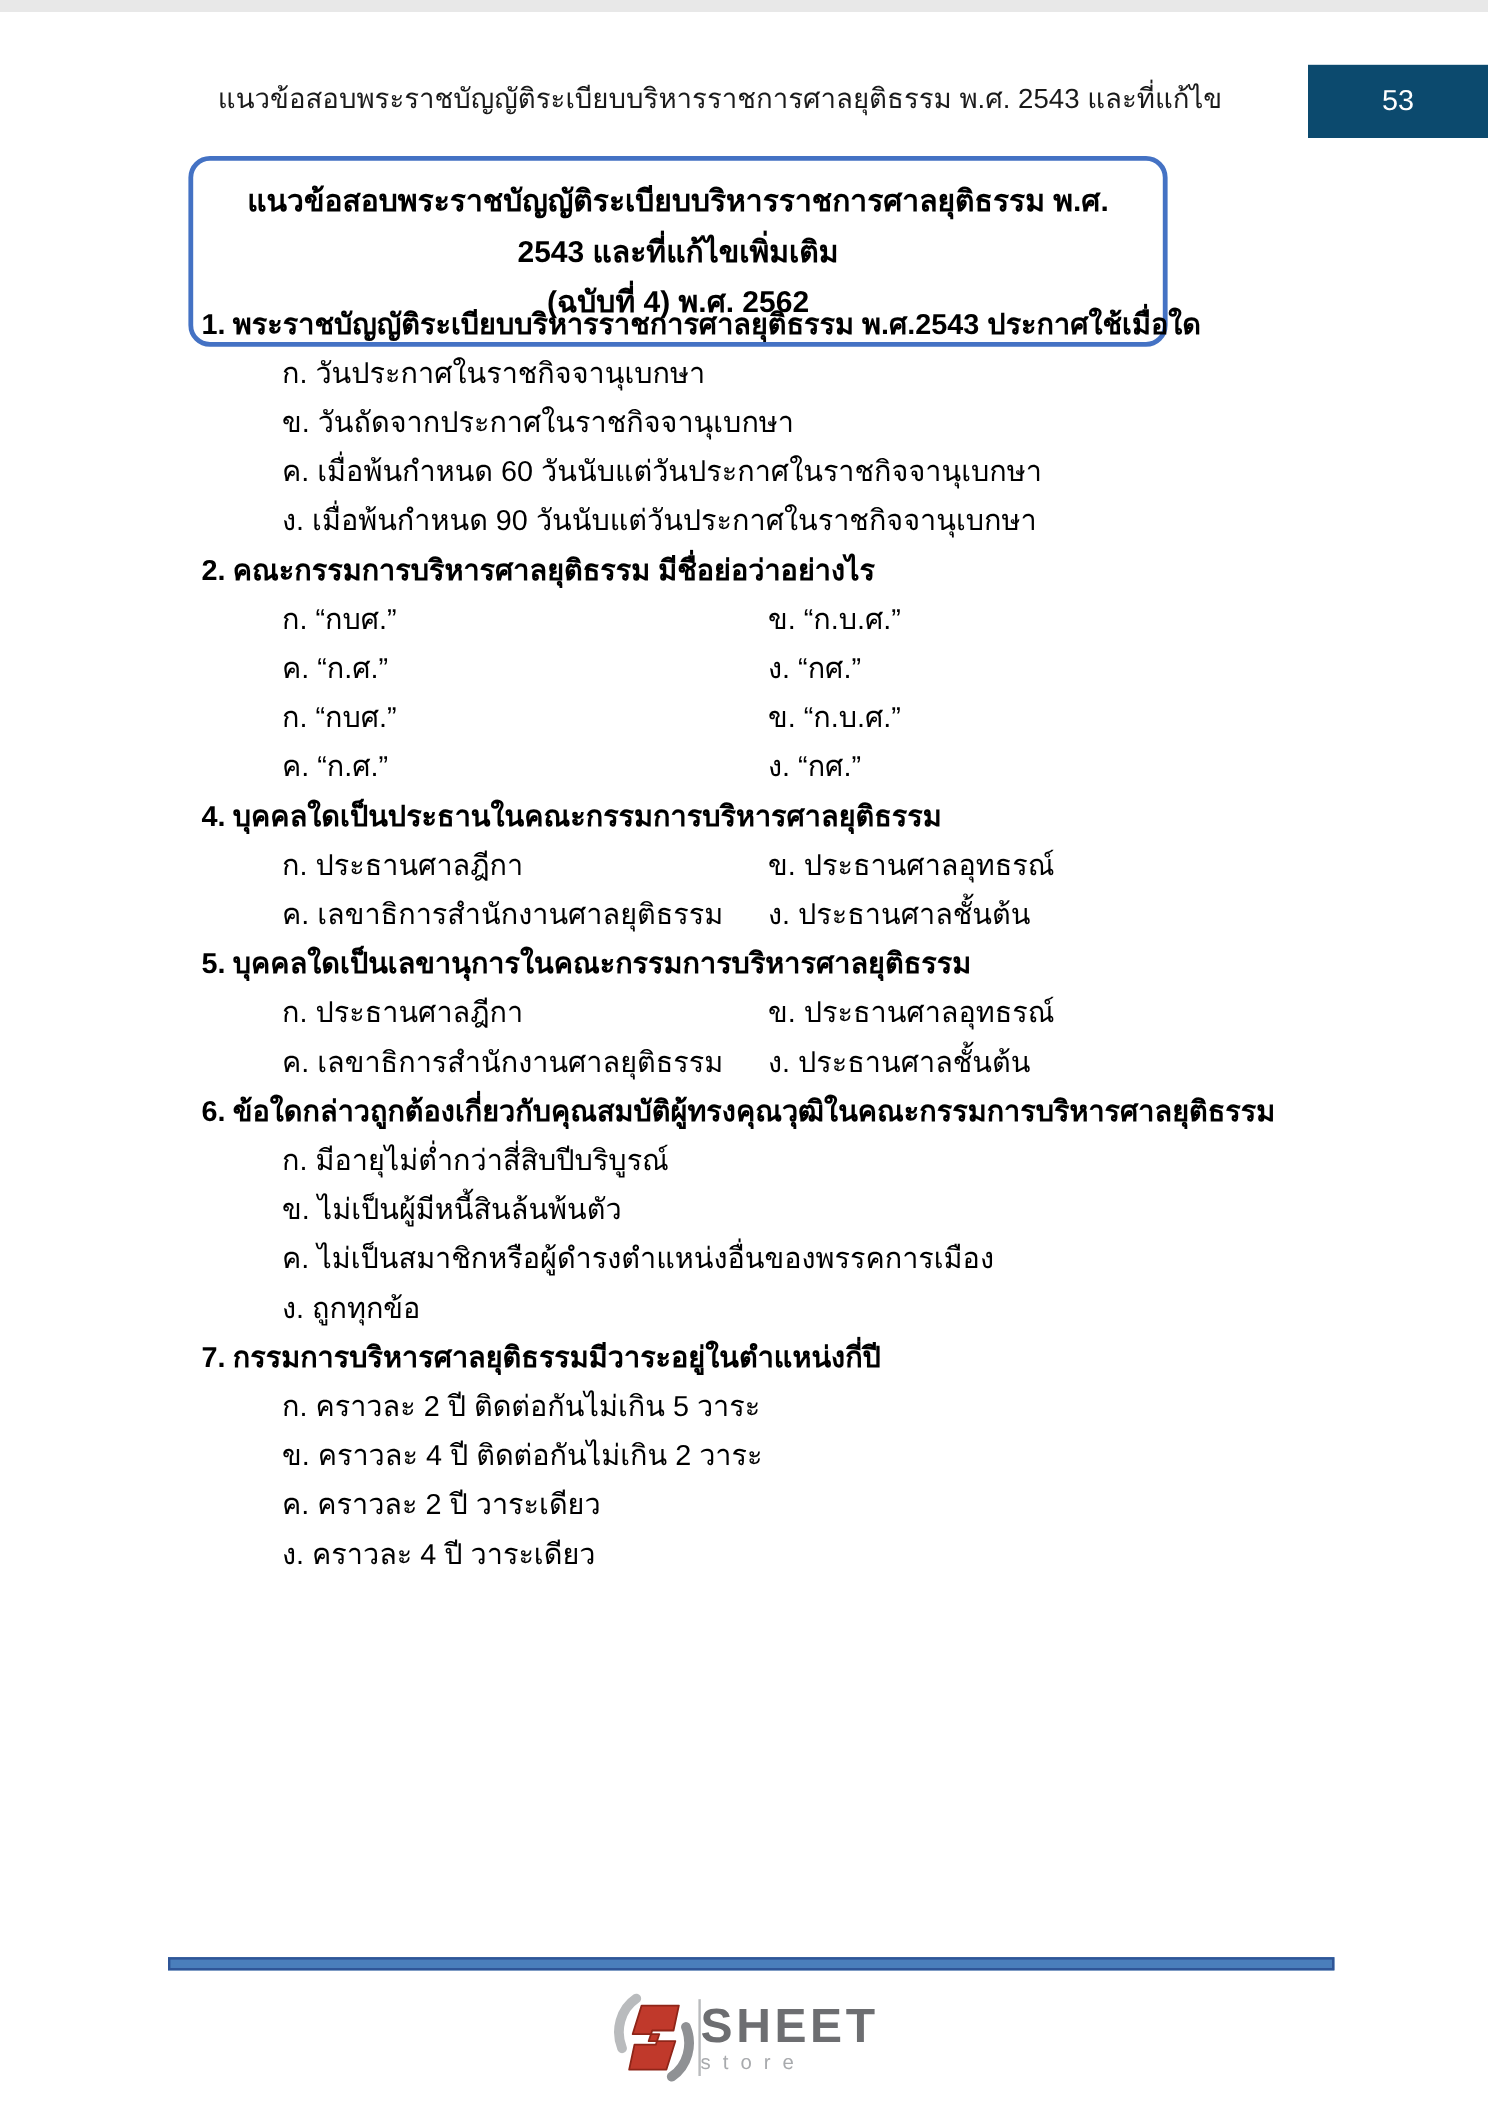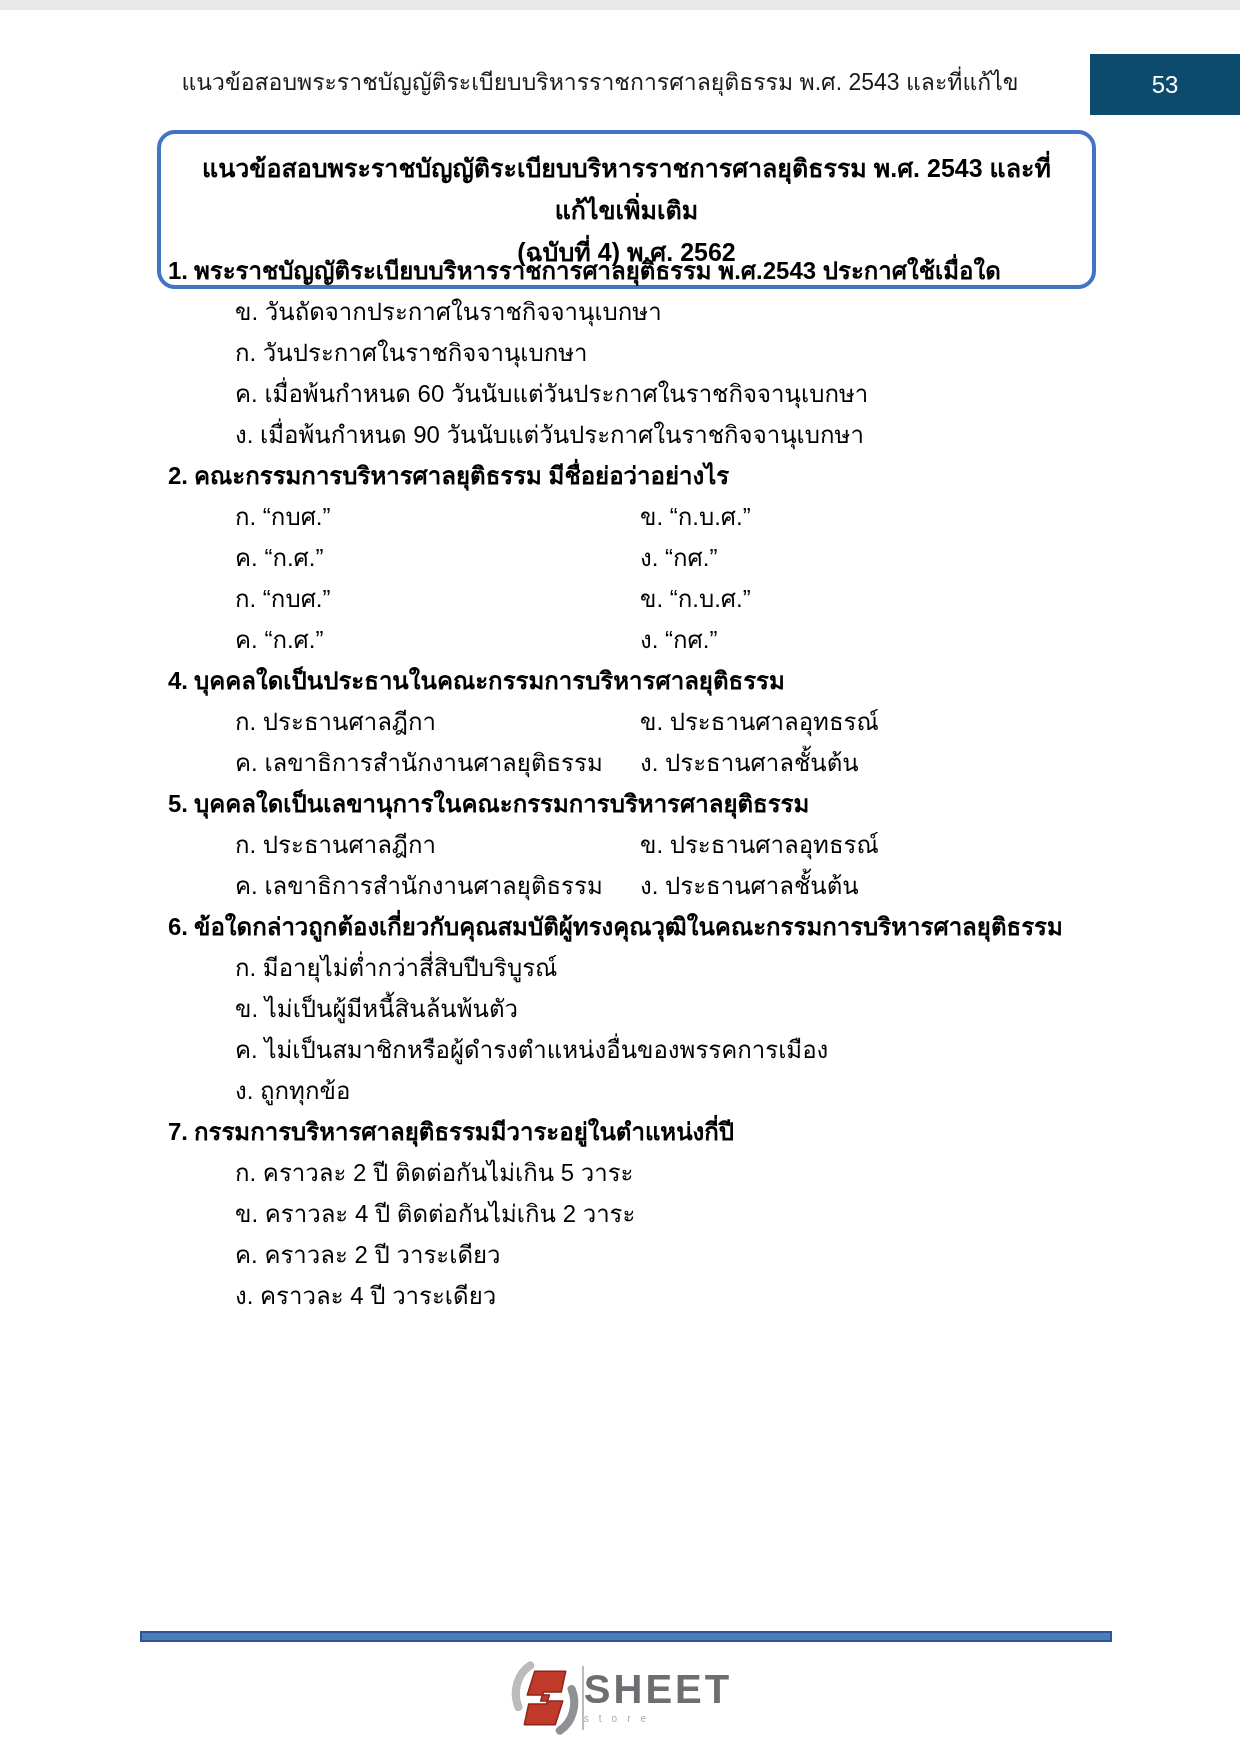--- a/index.html
+++ b/index.html
@@ -20,21 +20,21 @@
   }
   .page-number-box {
     position:absolute; top:44px; right:0; width:150px; height:61px;
     background:#0c4a6e; color:#ffffff;
     display:flex; align-items:center; justify-content:center;
     font-size:24px;
   }
 
   
   .title-box {
-    position:absolute; top:120px; left:157px; width:939px;
+    position:absolute; top:120px; left:157px; width:816px;
     box-sizing:border-box;
     border:4px solid #4472C4; border-radius:18px;
     background:#fff;
     padding:13px 26px 12px 26px;
     text-align:center; font-weight:bold; font-size:25px; line-height:42px;
   }
 
   
   .questions {
     position:absolute; top:240px; left:168px; right:90px;
@@ -56,21 +56,21 @@
     display:flex; justify-content:center; align-items:center; gap:0;
   }
   .logo-mark { width:74px; height:80px; flex:0 0 auto; }
   .logo-divider { width:2px; height:64px; background:#b9bbbd; }
   .logo-text { display:flex; flex-direction:column; }
   .logo-brand {
     font-size:40px; font-weight:bold; color:#6d6e71;
     letter-spacing:3px; line-height:42px;
   }
   .logo-sub {
-    font-size:10px; color:#a8aaad; letter-spacing:10px;
+    font-size:17px; color:#a8aaad; letter-spacing:10px;
     line-height:18px; margin-top:0;
   }
 </style>
 </head>
 <body>
 
 <div class="page">
 
   <div class="running-head">
     <span>แนวข้อสอบพระราชบัญญัติระเบียบบริหารราชการศาลยุติธรรม พ.ศ. 2543 และที่แก้ไข</span>
@@ -81,22 +81,22 @@
 
   <div class="title-box">
     <div>แนวข้อสอบพระราชบัญญัติระเบียบบริหารราชการศาลยุติธรรม พ.ศ. 2543 และที่แก้ไขเพิ่มเติม</div>
     <div>(ฉบับที่ 4) พ.ศ. 2562</div>
   </div>
 
   <div class="questions">
 
     <div class="question">
       <div class="q-title"><span class="q-num">1.</span><span>พระราชบัญญัติระเบียบบริหารราชการศาลยุติธรรม พ.ศ.2543 ประกาศใช้เมื่อใด</span></div>
+      <div class="opt">ก. วันประกาศในราชกิจจานุเบกษา</div>
       <div class="opt">ข. วันถัดจากประกาศในราชกิจจานุเบกษา</div>
-      <div class="opt">ก. วันประกาศในราชกิจจานุเบกษา</div>
       <div class="opt">ค. เมื่อพ้นกำหนด 60 วันนับแต่วันประกาศในราชกิจจานุเบกษา</div>
       <div class="opt">ง. เมื่อพ้นกำหนด 90 วันนับแต่วันประกาศในราชกิจจานุเบกษา</div>
     </div>
 
     <div class="question">
       <div class="q-title"><span class="q-num">2.</span><span>คณะกรรมการบริหารศาลยุติธรรม มีชื่อย่อว่าอย่างไร</span></div>
       <div class="opts-grid">
         <div class="opt">ก. “กบศ.”</div>
         <div class="opt">ข. “ก.บ.ศ.”</div>
         <div class="opt">ค. “ก.ศ.”</div>

